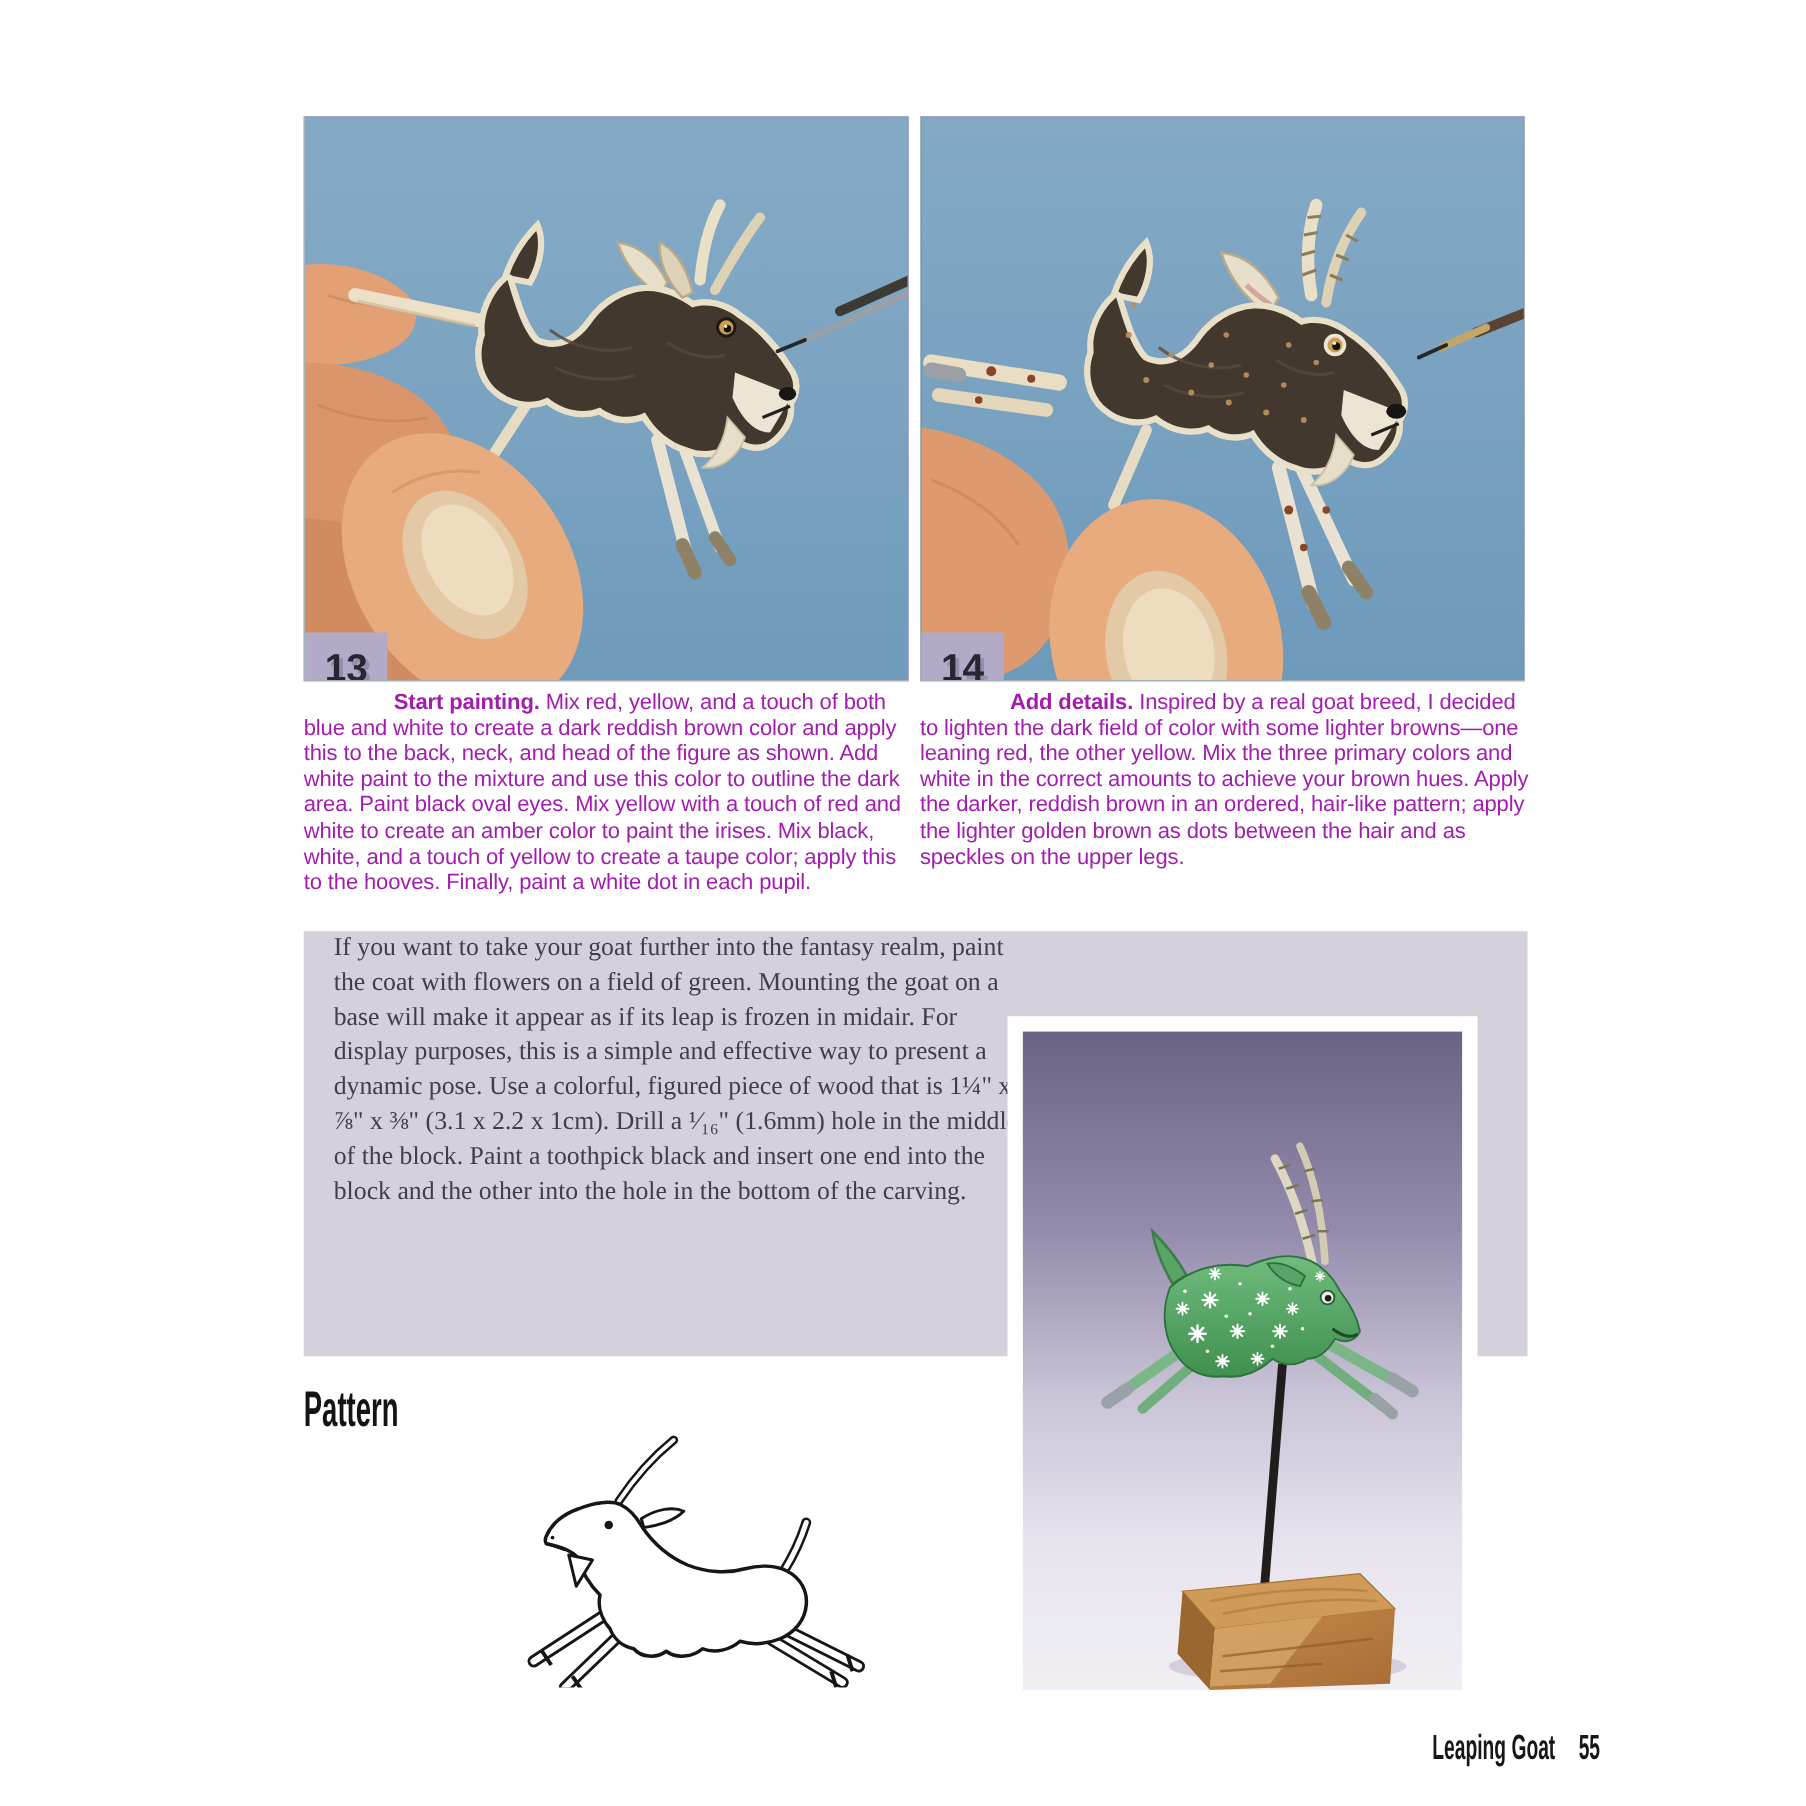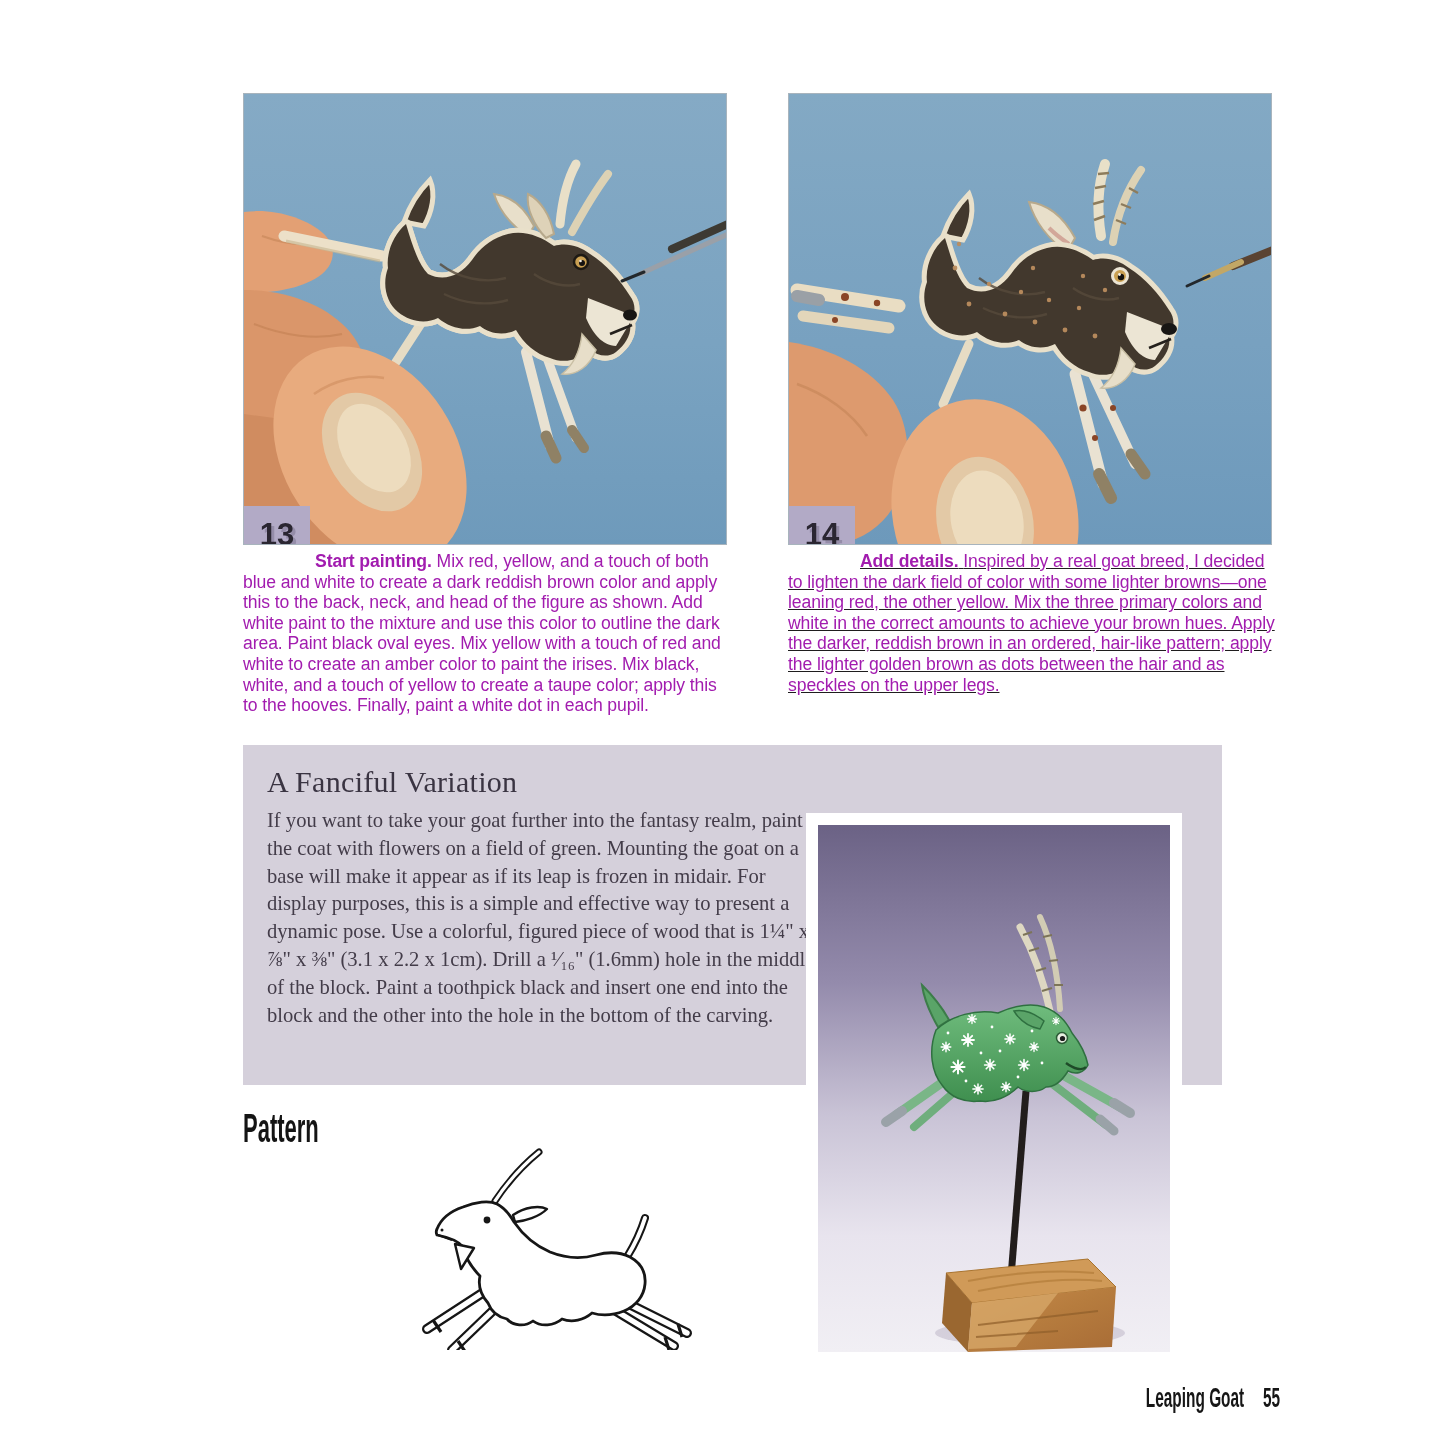--- a/index.html
+++ b/index.html
@@ -3,21 +3,21 @@
 <meta charset="utf-8">
 <style>
   html,body{margin:0;padding:0;background:#e9e9e9;}
   .page{
     position:relative; width:1445px; height:1445px; margin:0 auto;
     background:var(--page-bg,#ffffff); overflow:hidden;
     font-family:"Liberation Sans",sans-serif; color:#1f1d1e;
   }
   
   .figure{position:absolute; top:93px; width:484px;}
-  #fig13{left:243px;} #fig14{left:788px;text-decoration:underline;}
+  #fig13{left:243px;} #fig14{left:736px;}
   .photo{
     position:relative; width:484px; height:452px; overflow:hidden;
     border:1px solid #a8b4bd; box-sizing:border-box; background:#8b5cf6;
   }
   .photo svg{position:absolute; inset:0; display:block;}
   .step-badge{
     position:absolute; left:0; top:412px; width:66px; height:58px;
     background:var(--badge-bg,#b2aac6);
     display:flex; align-items:center; justify-content:center;
     font-size:31px; font-weight:bold; color:#2a2631;
@@ -235,21 +235,20 @@
         </g>
       </svg>
       <div class="step-badge">
           <span>14</span>
         </div>
     </div>
     <p class="caption"><b>Add details.</b> <span>Inspired by a real goat breed, I decided to lighten the dark field of color with some lighter browns—one leaning red, the other yellow. Mix the three primary colors and white in the correct amounts to achieve your brown hues. Apply the darker, reddish brown in an ordered, hair-like pattern; apply the lighter golden brown as dots between the hair and as speckles on the upper legs.</span></p>
   </div>
 
   <div class="variation">
-    <h2>A Fanciful Variation</h2>
     <p>If you want to take your goat further into the fantasy realm, paint the coat with flowers on a field of green. Mounting the goat on a base will make it appear as if its leap is frozen in midair. For display purposes, this is a simple and effective way to present a dynamic pose. Use a colorful, figured piece of wood that is 1¼" x ⅞" x ⅜" (3.1 x 2.2 x 1cm). Drill a ¹⁄₁₆" (1.6mm) hole in the middle of the block. Paint a toothpick black and insert one end into the block and the other into the hole in the bottom of the carving.</p>
   </div>
 
   <div class="display-photo">
     <div class="inner">
       <svg width="352" height="527" viewBox="0 0 352 527">
         <defs>
           <linearGradient id="bgG" x1="0" y1="0" x2="0" y2="1">
             <stop offset="0" stop-color="#6b6285"></stop>
               <stop offset=".3" stop-color="#948bac"></stop>

